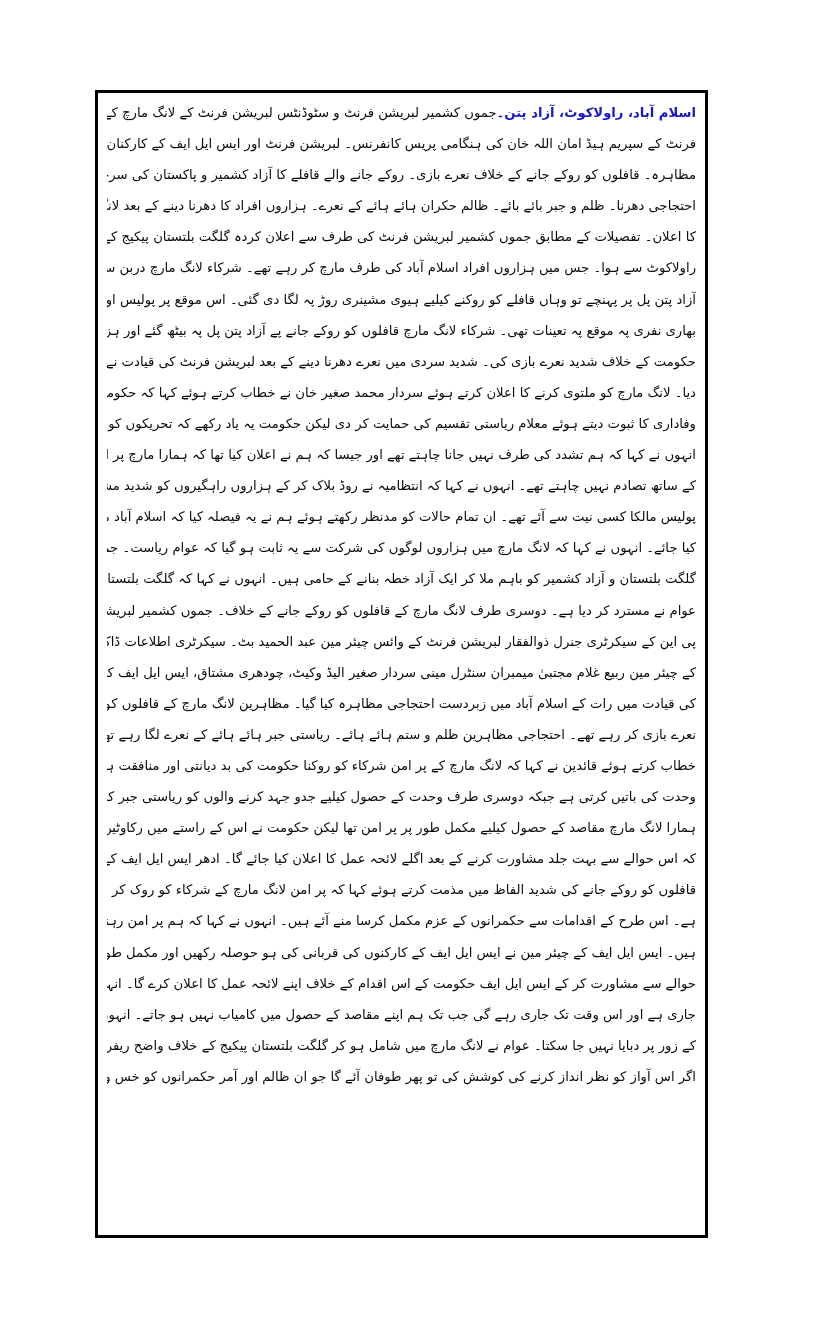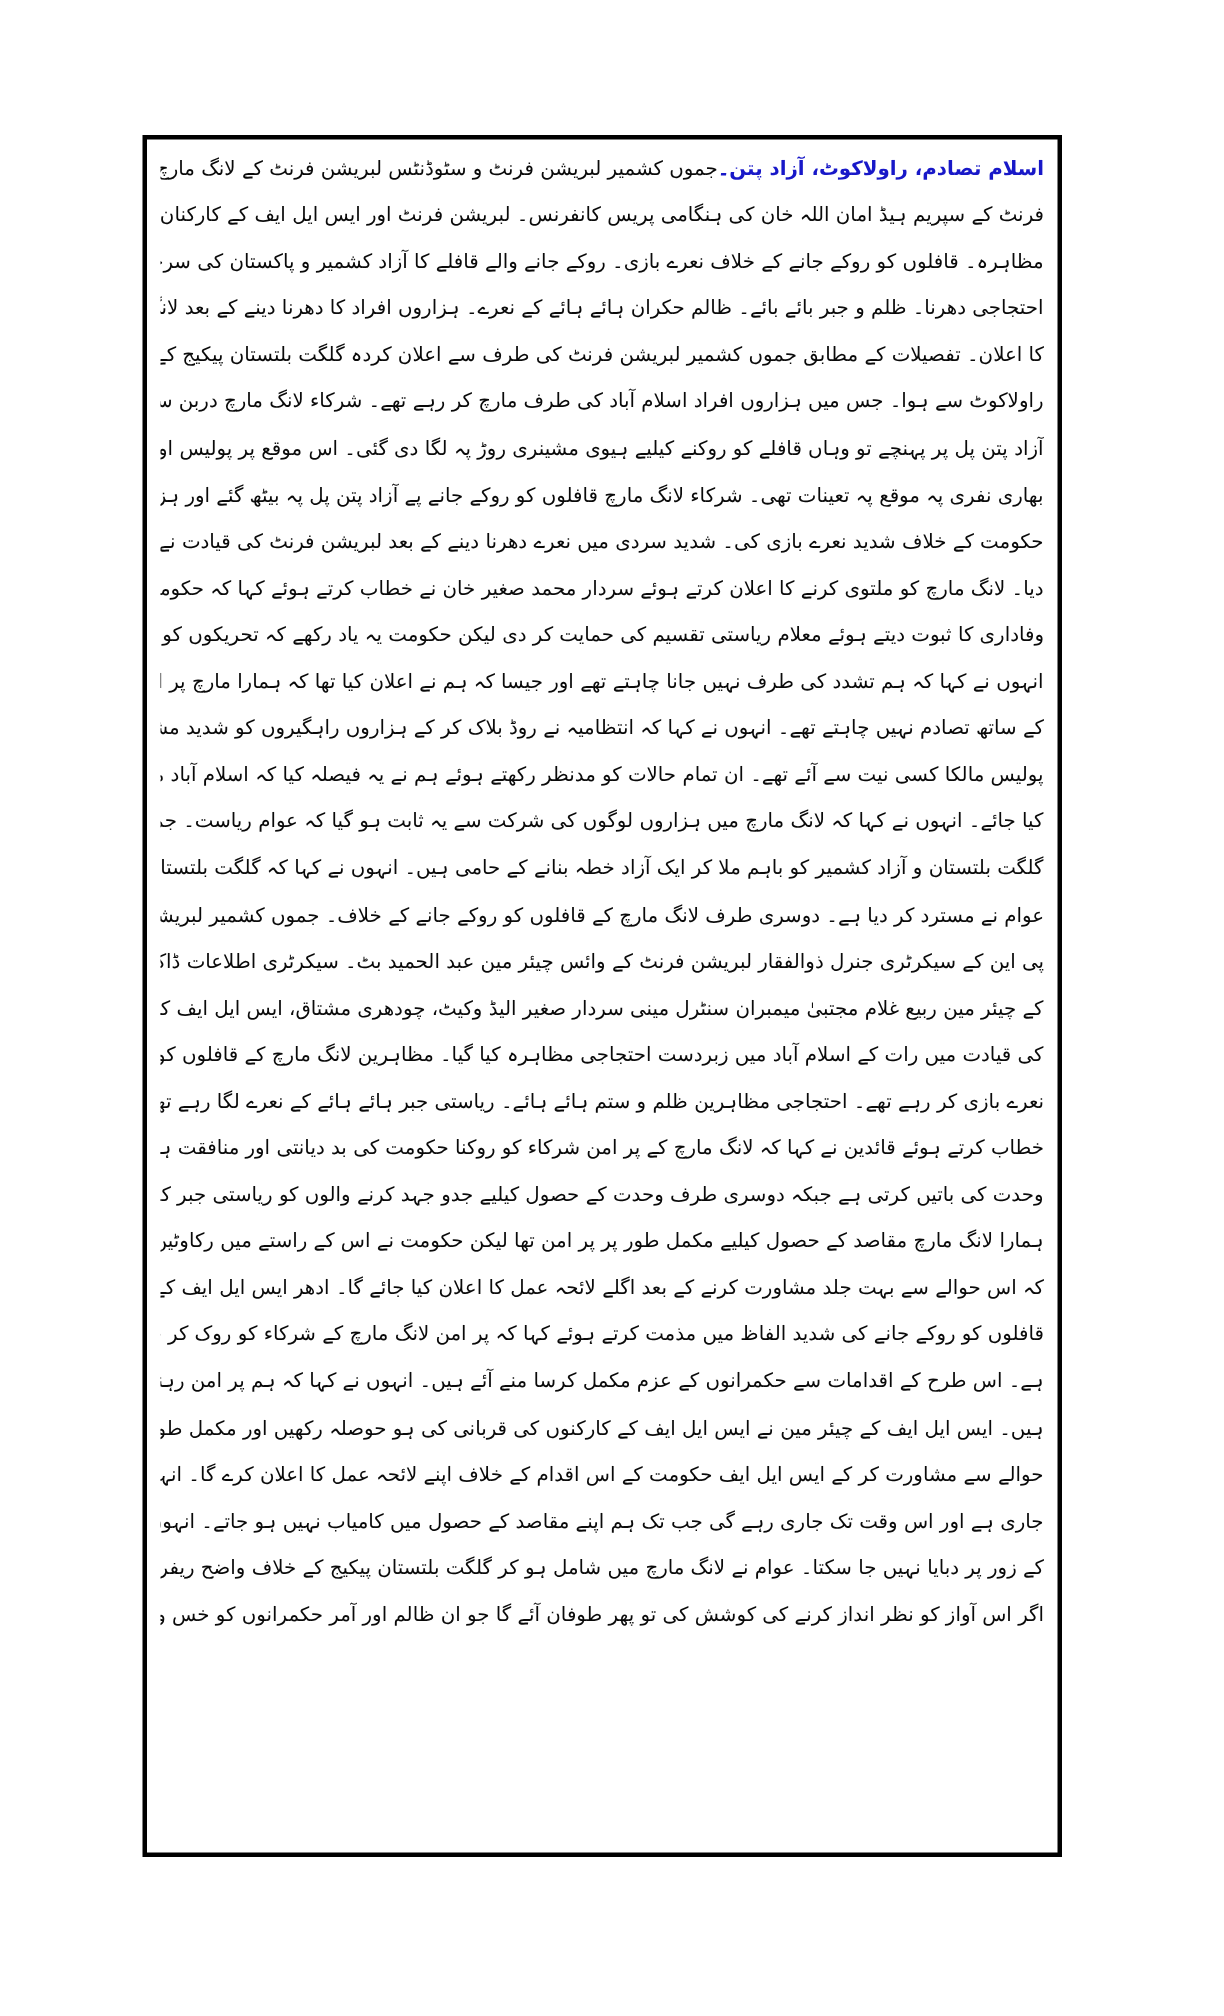--- a/index.html
+++ b/index.html
@@ -88,21 +88,21 @@
   }
 </style>
 </head>
 <body>
 
 <div id="page-root">
 
   <div class="article-frame">
     <div class="article-body">
 
-      <div class="text-line dateline-line"><span class="dateline seg">اسلام تصادم، راولاکوٹ، آزاد پتن۔</span><span class="seg">جموں کشمیر لبریشن فرنٹ و سٹوڈنٹس لبریشن فرنٹ کے لانگ مارچ کے قافلے کو روکے جانے کے خلاف لبریشن</span></div>
+      <div class="text-line dateline-line"><span class="dateline seg">اسلام آباد، راولاکوٹ، آزاد پتن۔</span><span class="seg">جموں کشمیر لبریشن فرنٹ و سٹوڈنٹس لبریشن فرنٹ کے لانگ مارچ کے قافلے کو روکے جانے کے خلاف لبریشن</span></div>
 
       <div class="text-line"><span class="seg">فرنٹ کے سپریم ہیڈ امان اللہ خان کی ہنگامی پریس کانفرنس۔ لبریشن فرنٹ اور ایس ایل ایف کے کارکنان کا اسلام آباد میں زبردست احتجاجی</span></div>
       <div class="text-line"><span class="seg">مظاہرہ۔ قافلوں کو روکے جانے کے خلاف نعرے بازی۔ روکے جانے والے قافلے کا آزاد کشمیر و پاکستان کی سرحد پر موجود پتن پل کے مقام</span></div>
       <div class="text-line"><span class="seg">احتجاجی دھرنا۔ ظلم و جبر بائے بائے۔ ظالم حکران ہائے ہائے کے نعرے۔ ہزاروں افراد کا دھرنا دینے کے بعد لانگ مارچ کو مؤخر کرنے</span></div>
       <div class="text-line"><span class="seg">کا اعلان۔ تفصیلات کے مطابق جموں کشمیر لبریشن فرنٹ کی طرف سے اعلان کردہ گلگت بلتستان پیکیج کے خلاف لانگ مارچ کا آغاز گذشتہ روز</span></div>
       <div class="text-line"><span class="seg">راولاکوٹ سے ہوا۔ جس میں ہزاروں افراد اسلام آباد کی طرف مارچ کر رہے تھے۔ شرکاء لانگ مارچ دربن سے زائد رکاوٹیں بناتے ہوئے جب</span></div>
       <div class="text-line"><span class="seg">آزاد پتن پل پر پہنچے تو وہاں قافلے کو روکنے کیلیے ہیوی مشینری روڑ پہ لگا دی گئی۔ اس موقع پر پولیس اور قانون نافذ کرنے والے دیگر اداروں کی</span></div>
       <div class="text-line"><span class="seg">بھاری نفری پہ موقع پہ تعینات تھی۔ شرکاء لانگ مارچ قافلوں کو روکے جانے پے آزاد پتن پل پہ بیٹھ گئے اور ہزاروں افراد نے وہاں پہ دھرنا دیا اور</span></div>
       <div class="text-line"><span class="seg">حکومت کے خلاف شدید نعرے بازی کی۔ شدید سردی میں نعرے دھرنا دینے کے بعد لبریشن فرنٹ کی قیادت نے لانگ مارچ کو ملتوی کر</span></div>
       <div class="text-line"><span class="seg">دیا۔ لانگ مارچ کو ملتوی کرنے کا اعلان کرتے ہوئے سردار محمد صغیر خان نے خطاب کرتے ہوئے کہا کہ حکومت نے شدہ سے بڑھ کر شادی کی</span></div>

